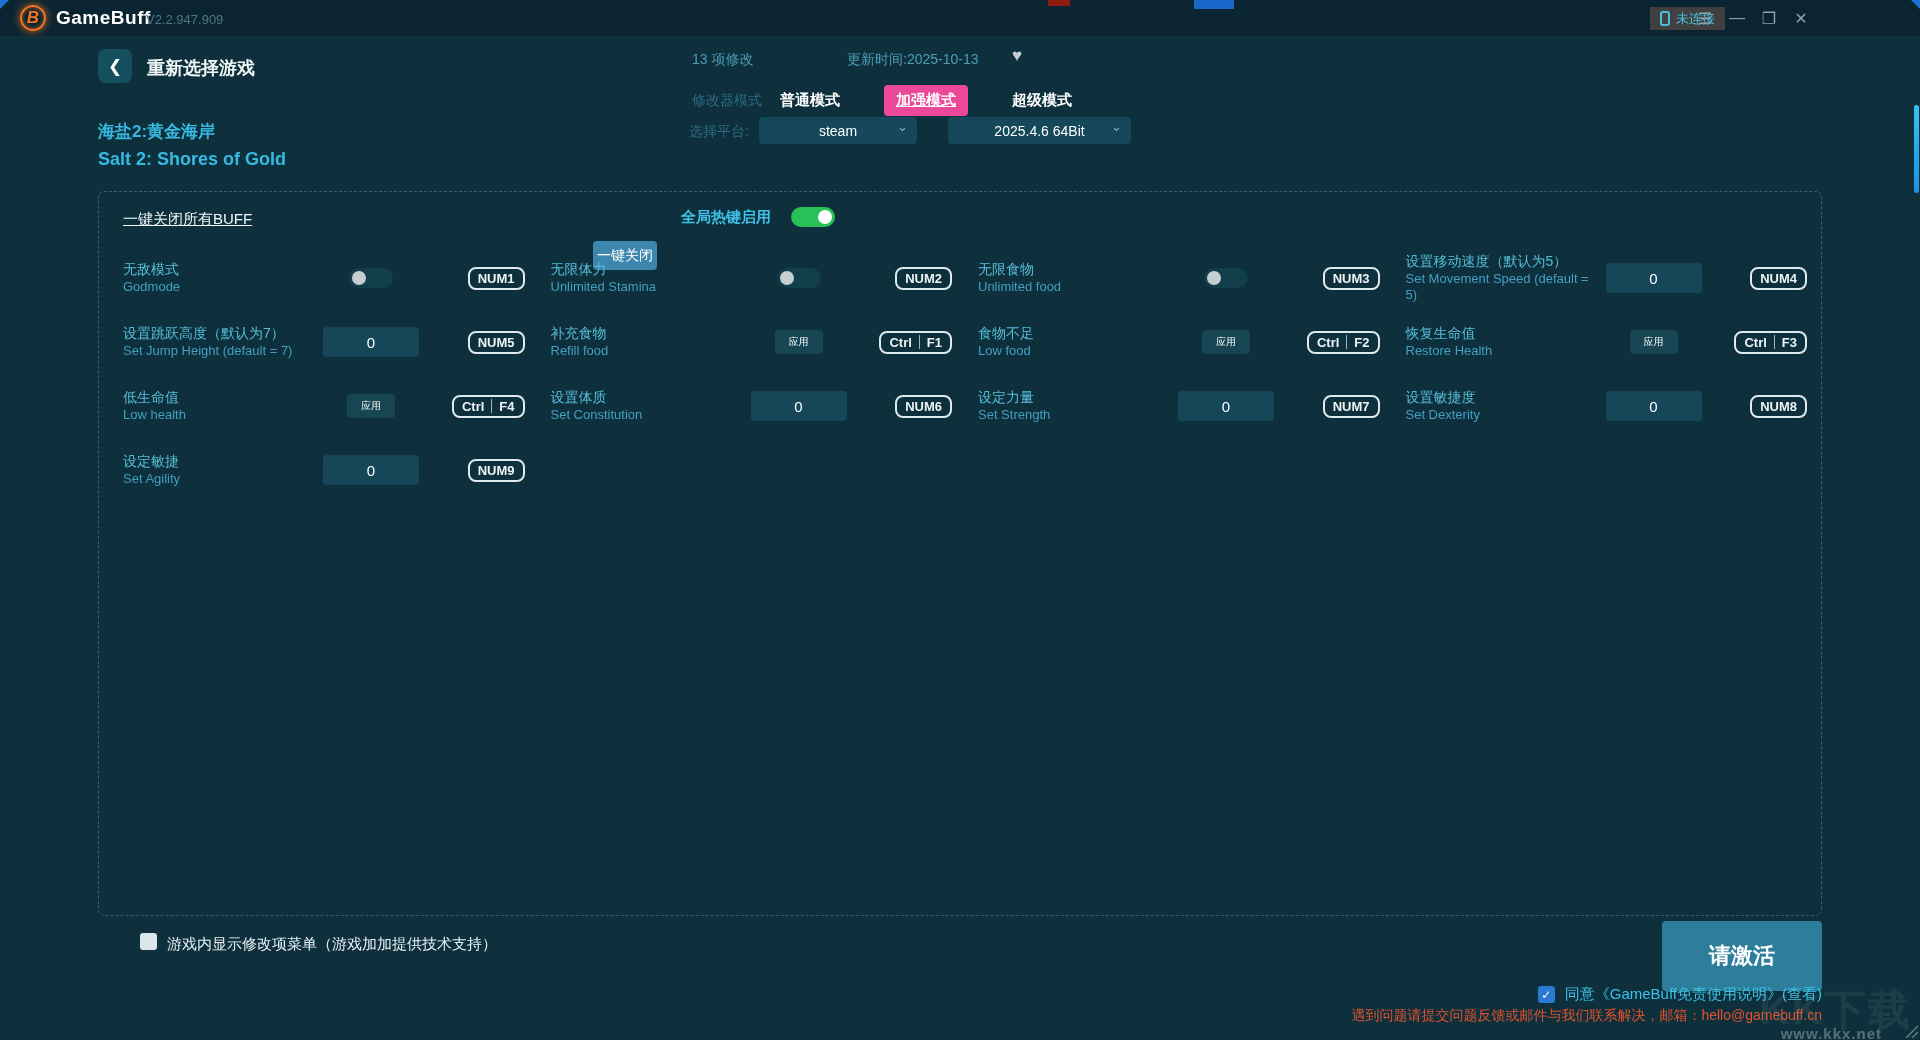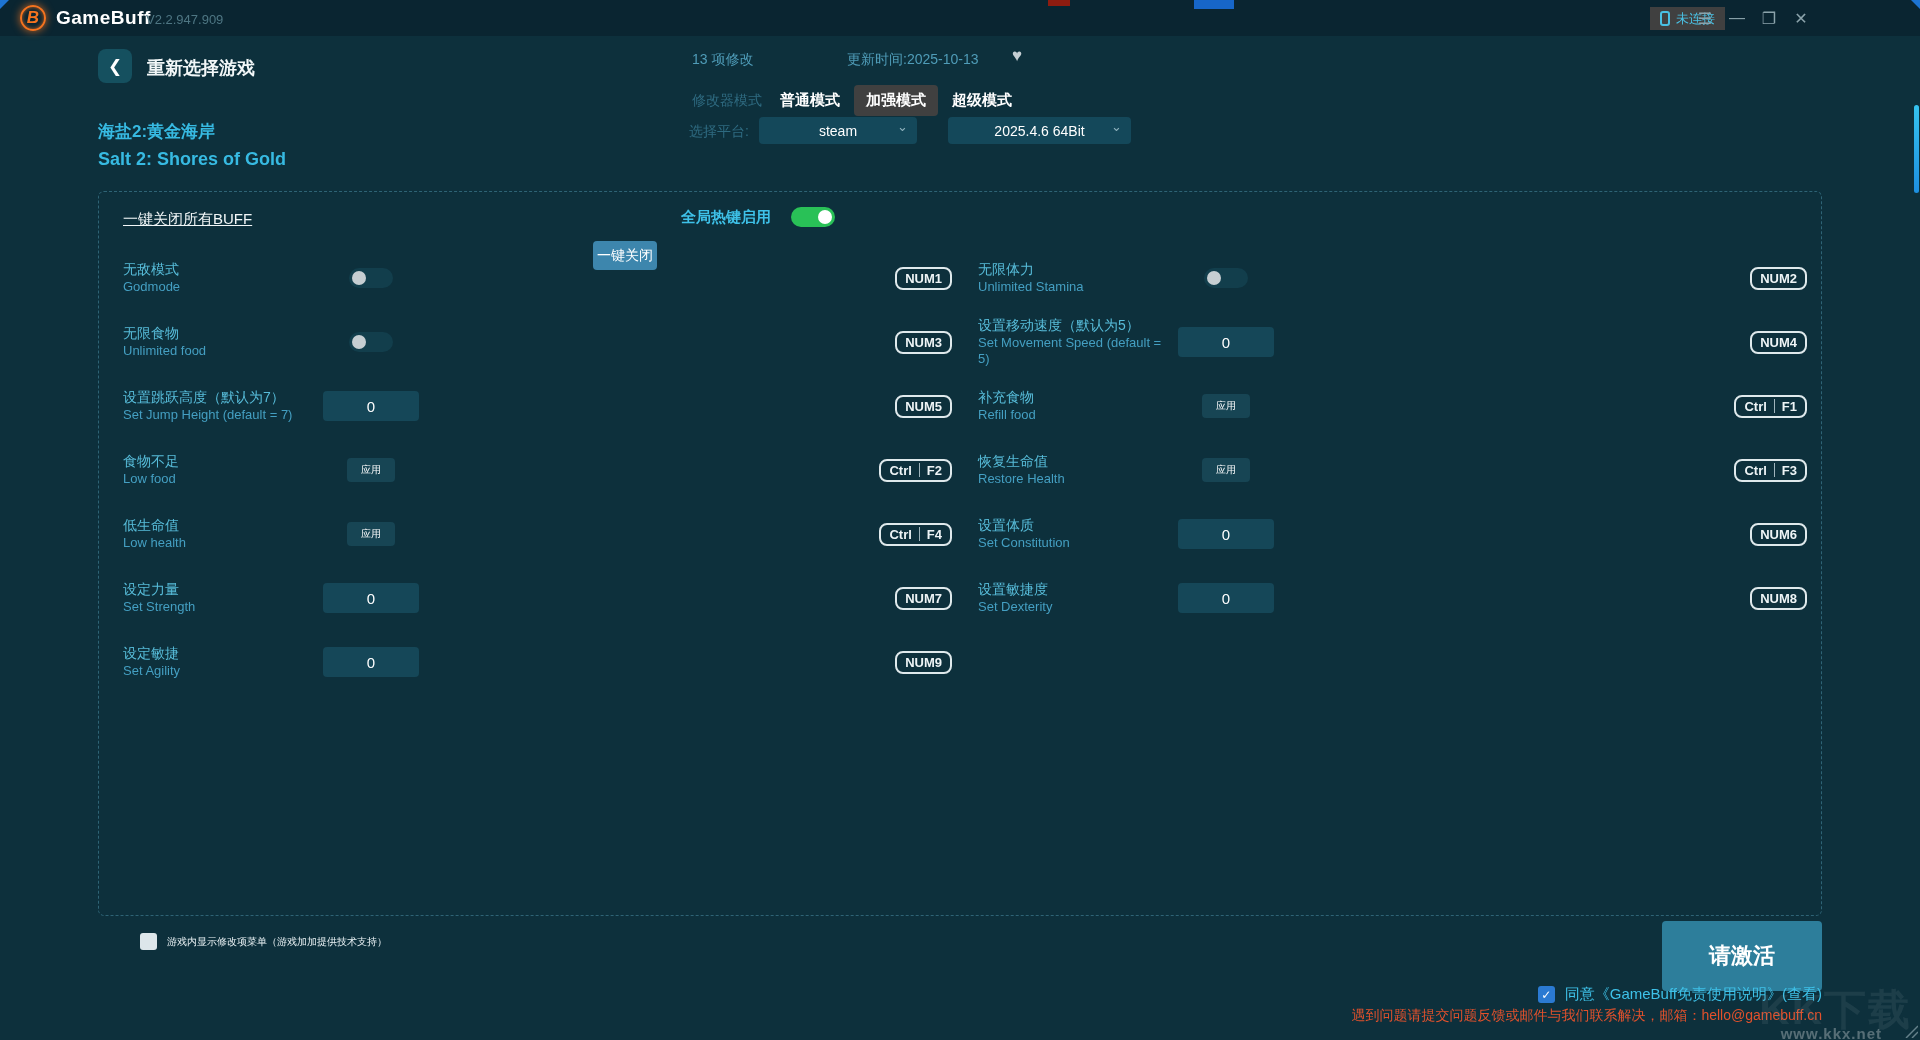--- a/index.html
+++ b/index.html
@@ -40,23 +40,23 @@
     position:absolute; left:98px; top:49px; width:34px; height:34px; border-radius:8px;
     background:#15505f; color:#fff; font-size:17px; display:flex; align-items:center; justify-content:center; cursor:pointer;
   }
   .page-title { position:absolute; left:147px; top:56px; font-size:18px; font-weight:bold; color:#f2f7f8; }
   .mods-count  { position:absolute; left:692px; top:51px; font-size:14px; color:#4f9cb8; }
   .update-time { position:absolute; left:847px; top:51px; font-size:14px; color:#4f9cb8; }
   .heart { position:absolute; left:1012px; top:46px; font-size:17px; color:#c4ced3; cursor:pointer; }
   .game-title-zh { position:absolute; left:98px; top:120px; font-size:17px; font-weight:bold; color:#37bae2; }
   .game-title-en { position:absolute; left:98px; top:149px; font-size:18px; font-weight:bold; color:#37bae2; }
   .mode-label { position:absolute; left:692px; top:92px; font-size:14px; color:#2e6a80; }
-  .tabs { position:absolute; left:768px; top:85px; display:flex; gap:2px; }
+  .tabs { position:absolute; left:768px; top:85px; display:flex; gap:32px; }
   .tab { padding:6px 12px; font-size:15px; font-weight:bold; color:#ffffff; border-radius:4px; cursor:pointer; }
-  .tab.active { background:#404040; }
+  .tab.active { background:#ec4899;text-decoration:underline; }
   .platform-label { position:absolute; left:689px; top:123px; font-size:14px; color:#2e6a80; }
   .dropdown {
     position:absolute; top:117px; height:27px; background:#14485a; border-radius:4px;
     display:flex; align-items:center; justify-content:center; font-size:14px; color:#fff; cursor:pointer;
   }
   .dd-steam { left:759px; width:158px; }
   .dd-ver   { left:948px; width:183px; }
   .chev { position:absolute; right:9px; top:2px; color:#8fb2bd; font-size:13px; }
   
   .panel { position:absolute; left:98px; top:191px; width:1724px; height:725px;
@@ -64,35 +64,35 @@
   .buff-label { position:absolute; left:24px; top:18px; font-size:15px; color:#f2f7f8;text-decoration:underline; }
   .close-all-btn { position:absolute; left:494px; top:10px; width:64px; height:29px; background:#3d86ad;
                    border-radius:4px; color:#fff; font-size:14px; display:flex; align-items:center; justify-content:center; cursor:pointer;margin-top:39px; }
   .hotkey-enable-label { position:absolute; left:582px; top:16px; font-size:15px; font-weight:bold; color:#3ec1e8; }
   .toggle { position:relative; width:44px; height:20px; border-radius:10px; background:#123e4c; cursor:pointer; flex:none; }
   .toggle .knob { position:absolute; left:3px; top:3px; width:14px; height:14px; border-radius:50%; background:#c6ced2; }
   .toggle.on { background:#29c157; }
   .toggle.on .knob { left:auto; right:3px; background:#ffffff; }
   .global-toggle { position:absolute; left:692px; top:15px; }
   .cheat-grid { position:absolute; left:24px; top:58px; width:1684px;
-                display:grid; grid-template-columns:repeat(2,1fr); column-gap:26px; row-gap:8px; align-content:start; }
+                display:grid; grid-template-columns:repeat(4,1fr); column-gap:26px; row-gap:8px; align-content:start; }
   .cheat { display:flex; align-items:center; min-height:56px; }
   .cheat .labels { width:192px; line-height:1.25; }
   .cheat .zh { font-size:14px; color:#57bcd9; }
   .cheat .en { font-size:13px; color:#449fc2; }
   .cheat .ctrl-slot { width:112px; display:flex; justify-content:center; }
   .cheat .num-input { width:96px; height:30px; background:#154758; border:none; border-radius:4px;
                       color:#fff; font-size:15px; text-align:center; font-family:inherit; }
   .apply-btn { padding:5px 14px; background:#174554; border-radius:4px; color:#fff; font-size:10px; cursor:pointer; }
   .hk { margin-left:auto; display:inline-flex; align-items:center; border:2px solid #dfe9ec; border-radius:8px;
         padding:2px 8px; font-size:13px; font-weight:bold; color:#eef4f6; }
   .hk .sep { width:1px; height:14px; background:#9fb4bc; margin:0 7px; }
   
   .ingame-check { position:absolute; left:140px; top:933px; width:17px; height:17px; background:#dde6ea; border-radius:3px; cursor:pointer; }
-  .ingame-label { position:absolute; left:167px; top:935px; font-size:10px; color:#e9f1f4; }
+  .ingame-label { position:absolute; left:167px; top:935px; font-size:15px; color:#e9f1f4; }
   .activate-btn { position:absolute; left:1662px; top:921px; width:160px; height:70px; background:#2d7e9b; border-radius:4px;
                   color:#fff; font-size:22px; font-weight:bold; display:flex; align-items:center; justify-content:center; cursor:pointer; }
   .agree-row { position:absolute; top:985px; right:98px; display:flex; align-items:center; gap:10px; }
   .agree-check { width:17px; height:17px; background:#2b7ad2; border-radius:3px; color:#fff; font-size:12px;
                  display:flex; align-items:center; justify-content:center; cursor:pointer; }
   .agree-text { font-size:15px; color:#3ec1e8; }
   .contact-text { position:absolute; top:1007px; right:98px; font-size:14px; color:#e2512c; }
   .ghost-logo { position:absolute; right:8px; top:982px; font-size:42px; font-weight:bold; color:rgba(150,165,170,.12); letter-spacing:2px; }
   .watermark { position:absolute; right:38px; top:1025px; font-size:15px; font-weight:bold; color:rgba(255,255,255,.3); letter-spacing:1px; }
   .resize-grip { position:absolute; right:2px; bottom:2px; opacity:.45; }

